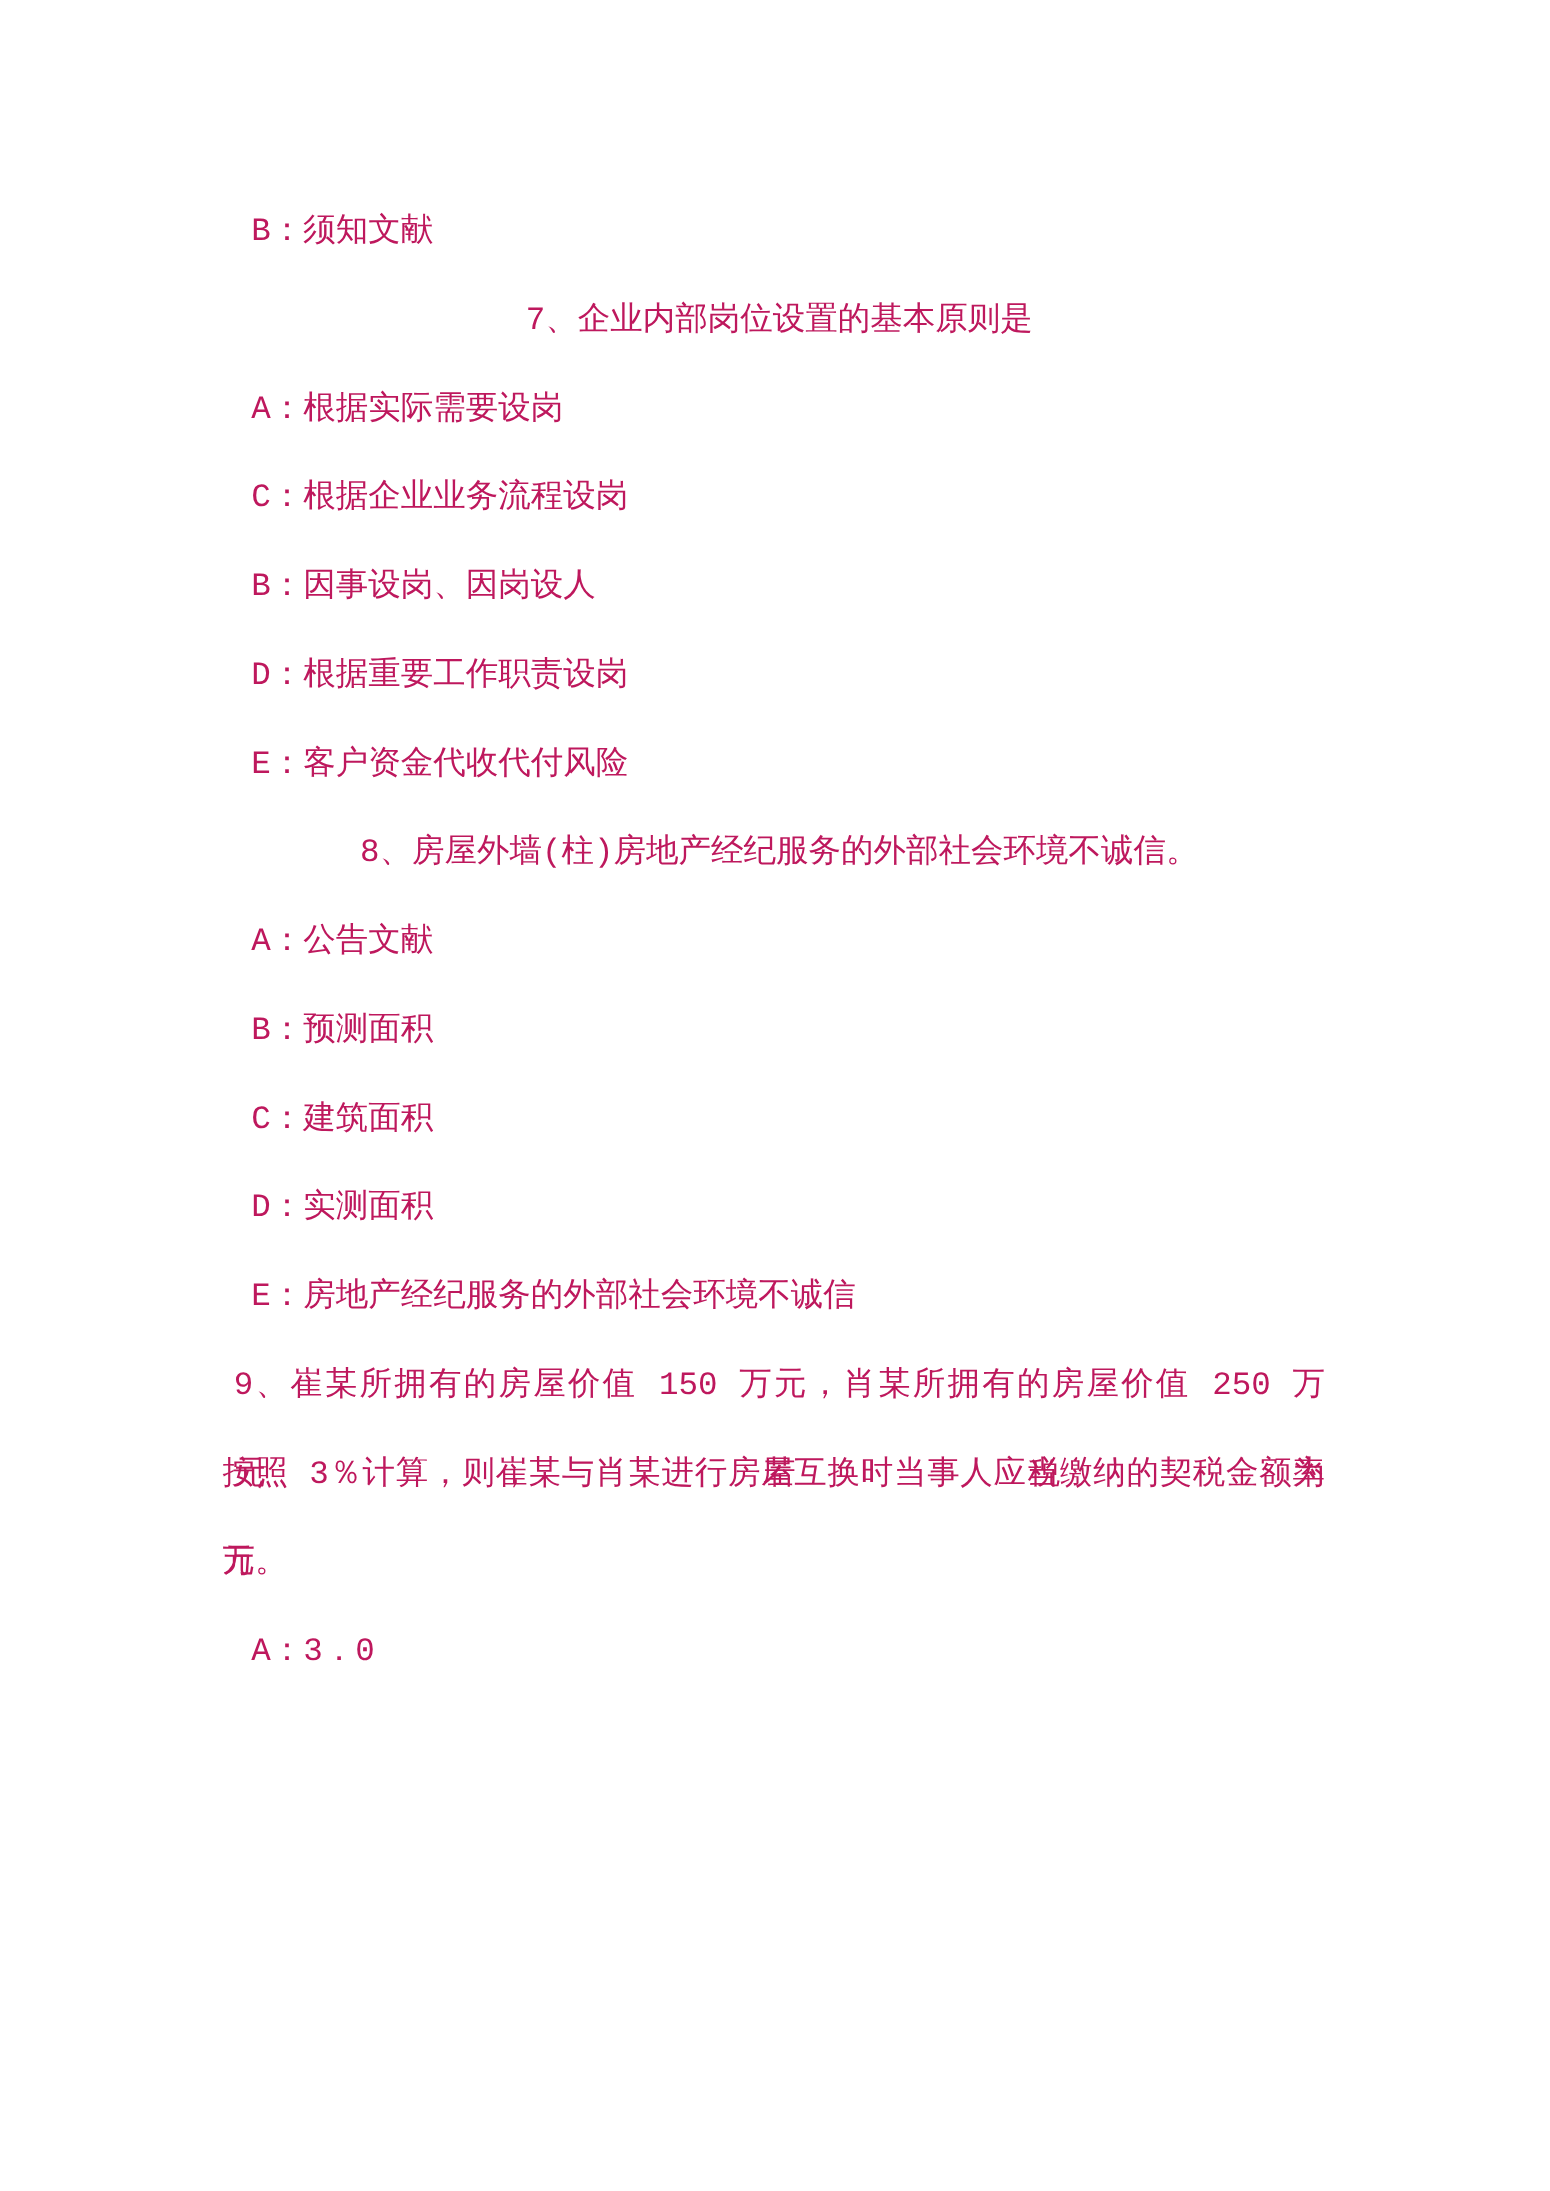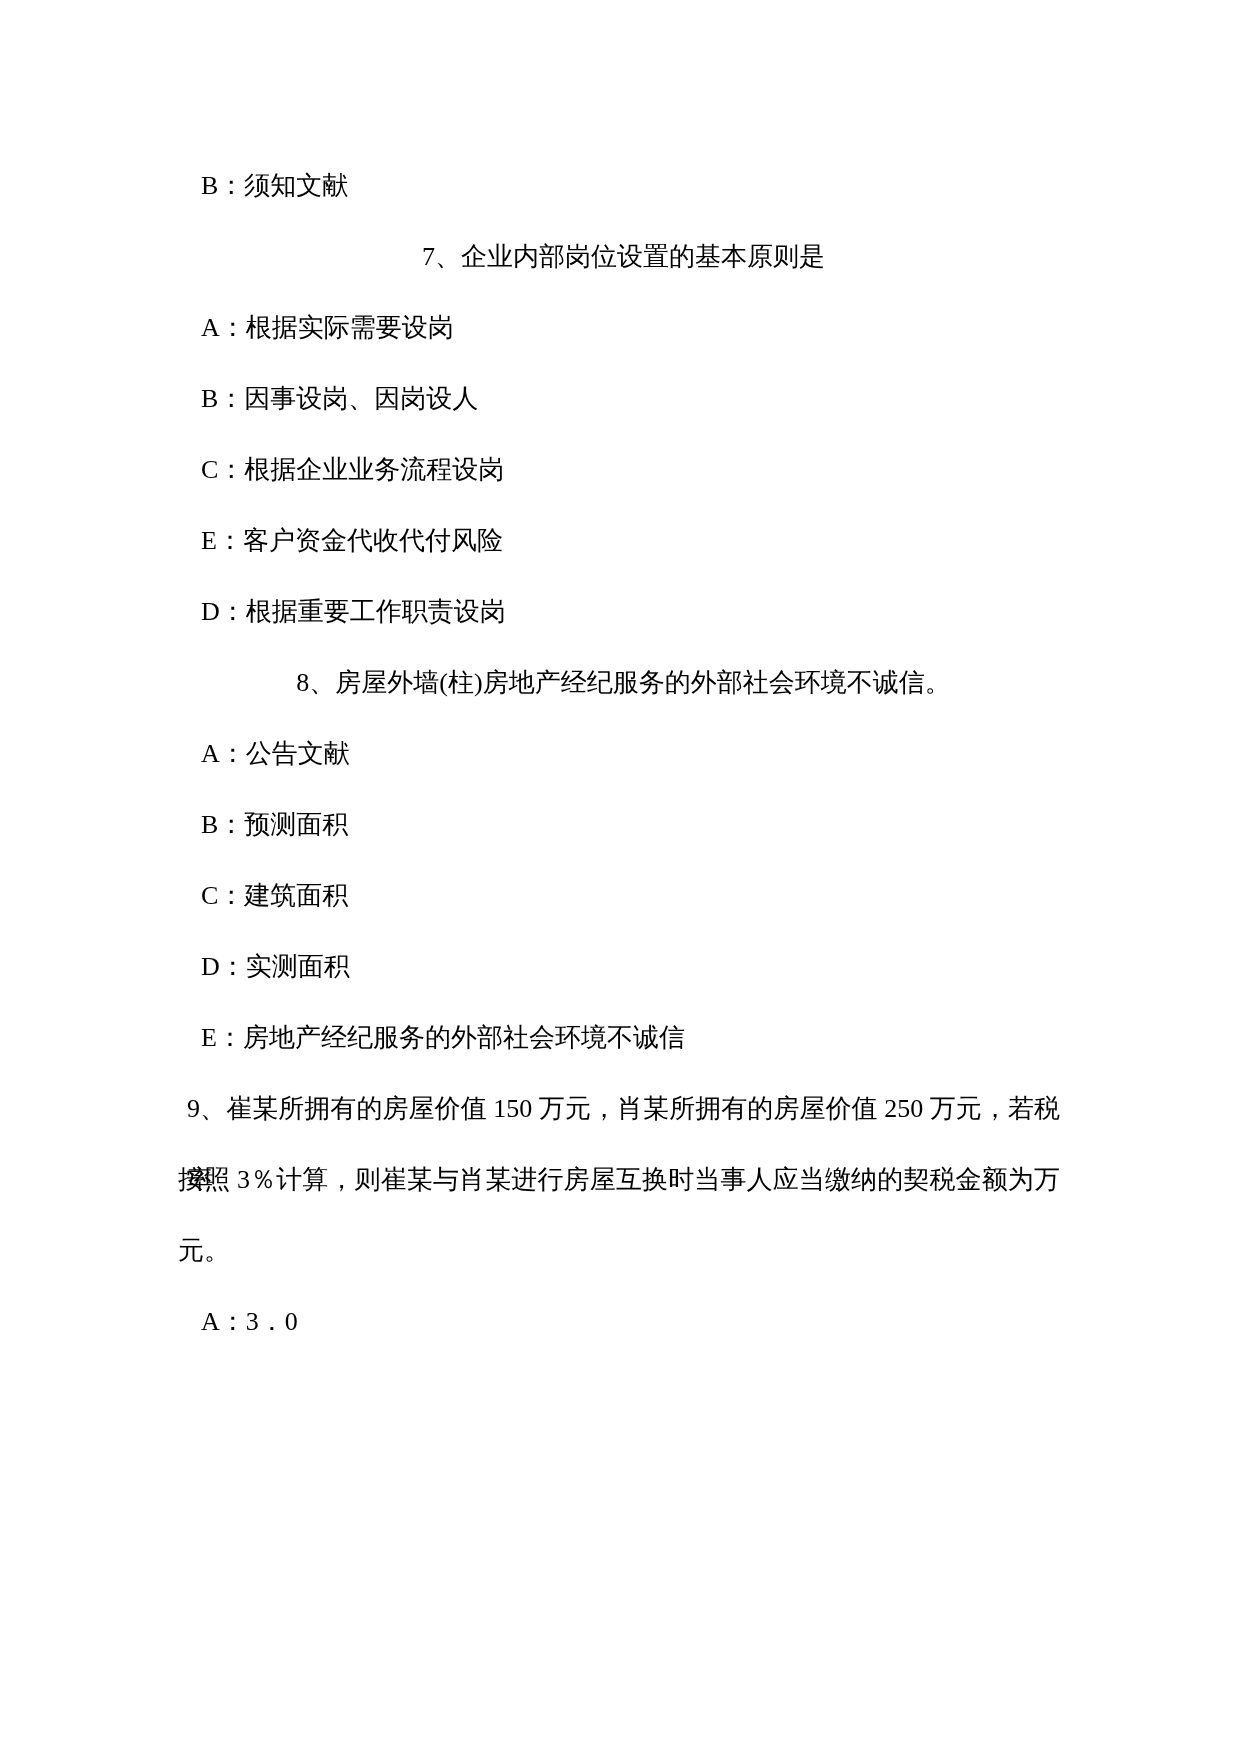--- a/index.html
+++ b/index.html
@@ -6,22 +6,22 @@
     margin: 0;
     padding: 0;
     background: #ffffff;
   }
   .page {
     position: relative;
     width: 1064px;
     height: 1753px;
     background: #ffffff;
     overflow: hidden;
-    font-family: Liberation Serif, serif;
-    color: #000000;
+    font-family: Liberation Mono, monospace;
+    color: #be185d;
   }
   .doc {
     position: absolute;
     left: 178px;
     top: 150px;
     width: 882px;
     font-size: 26px;
     line-height: 71px;
     white-space: nowrap;
   }
@@ -51,30 +51,30 @@
       <span class="label">B：</span><span class="txt">须知文献</span>
     </div>
 
     <div class="line q">
       <span class="label">7、</span><span class="txt">企业内部岗位设置的基本原则是</span>
     </div>
     <div class="line opt">
       <span class="label">A：</span><span class="txt">根据实际需要设岗</span>
     </div>
     <div class="line opt">
+      <span class="label">C：</span><span class="txt">根据企业业务流程设岗</span>
+    </div>
+    <div class="line opt">
       <span class="label">B：</span><span class="txt">因事设岗、因岗设人</span>
     </div>
     <div class="line opt">
-      <span class="label">C：</span><span class="txt">根据企业业务流程设岗</span>
+      <span class="label">D：</span><span class="txt">根据重要工作职责设岗</span>
     </div>
     <div class="line opt">
       <span class="label">E：</span><span class="txt">客户资金代收代付风险</span>
-    </div>
-    <div class="line opt">
-      <span class="label">D：</span><span class="txt">根据重要工作职责设岗</span>
     </div>
 
     <div class="line q">
       <span class="label">8、</span><span class="txt">房屋外墙(柱)房地产经纪服务的外部社会环境不诚信。</span>
     </div>
     <div class="line opt">
       <span class="label">A：</span><span class="txt">公告文献</span>
     </div>
     <div class="line opt">
       <span class="label">B：</span><span class="txt">预测面积</span>

